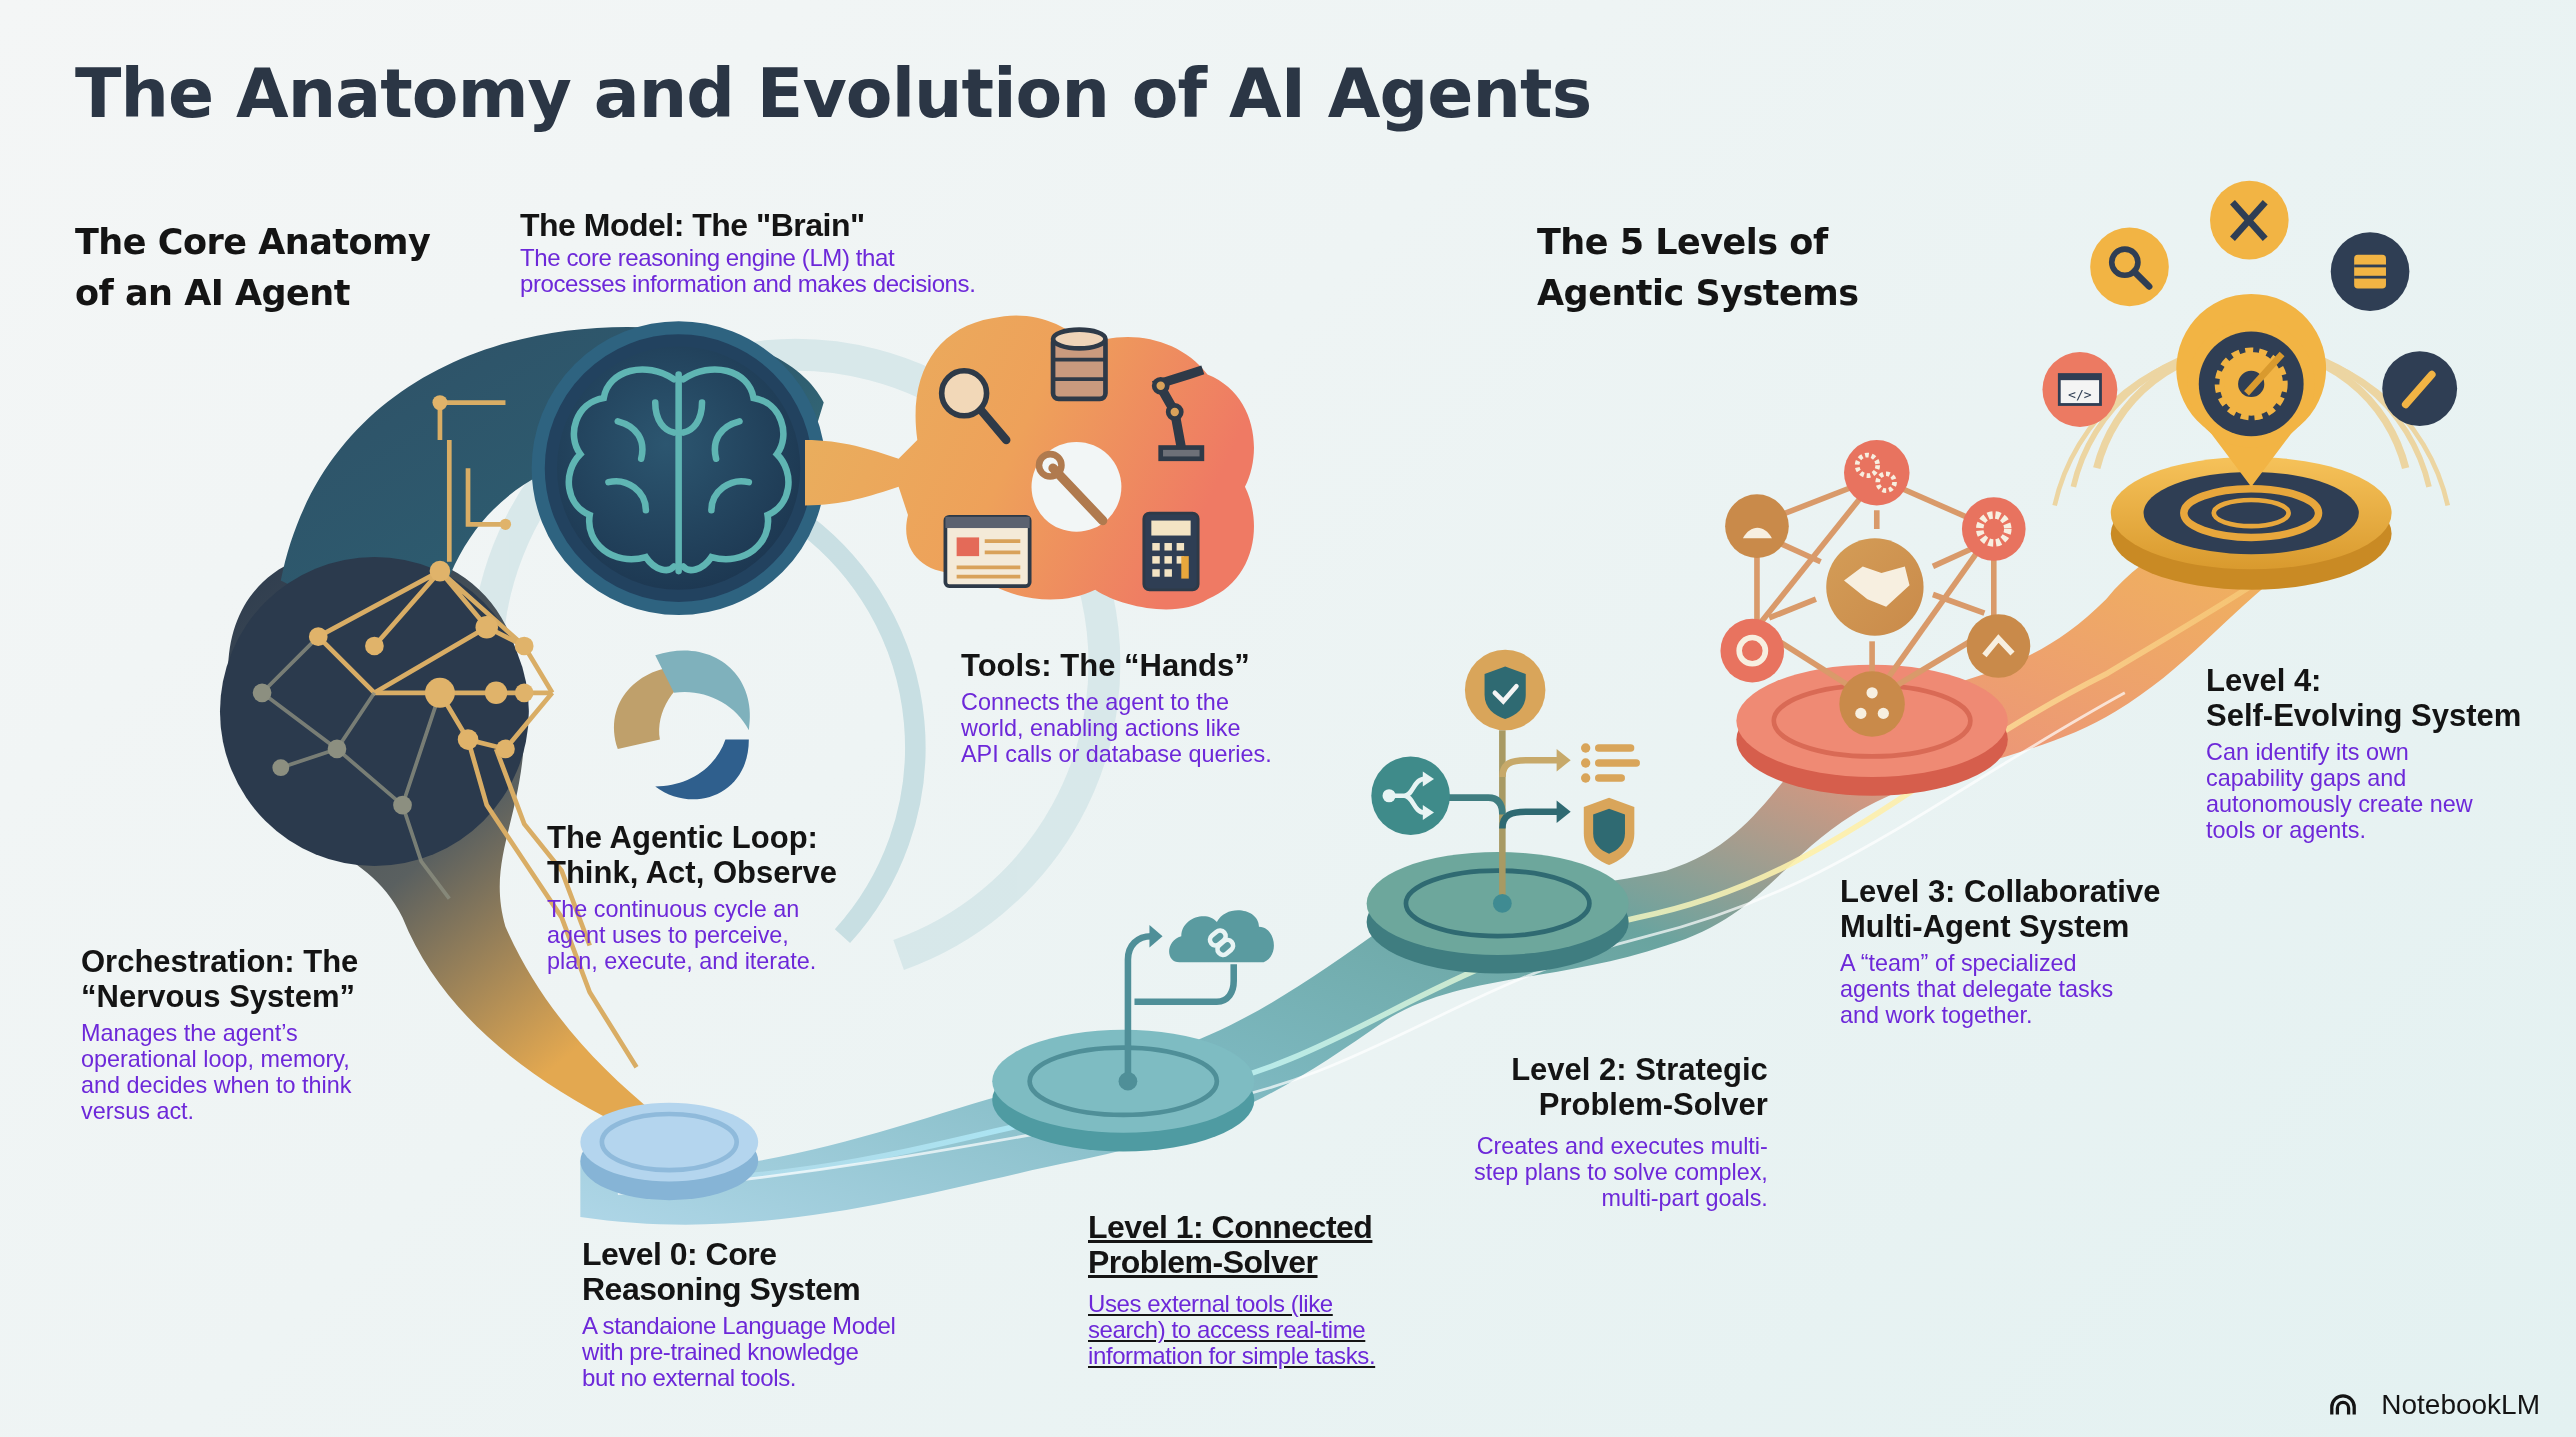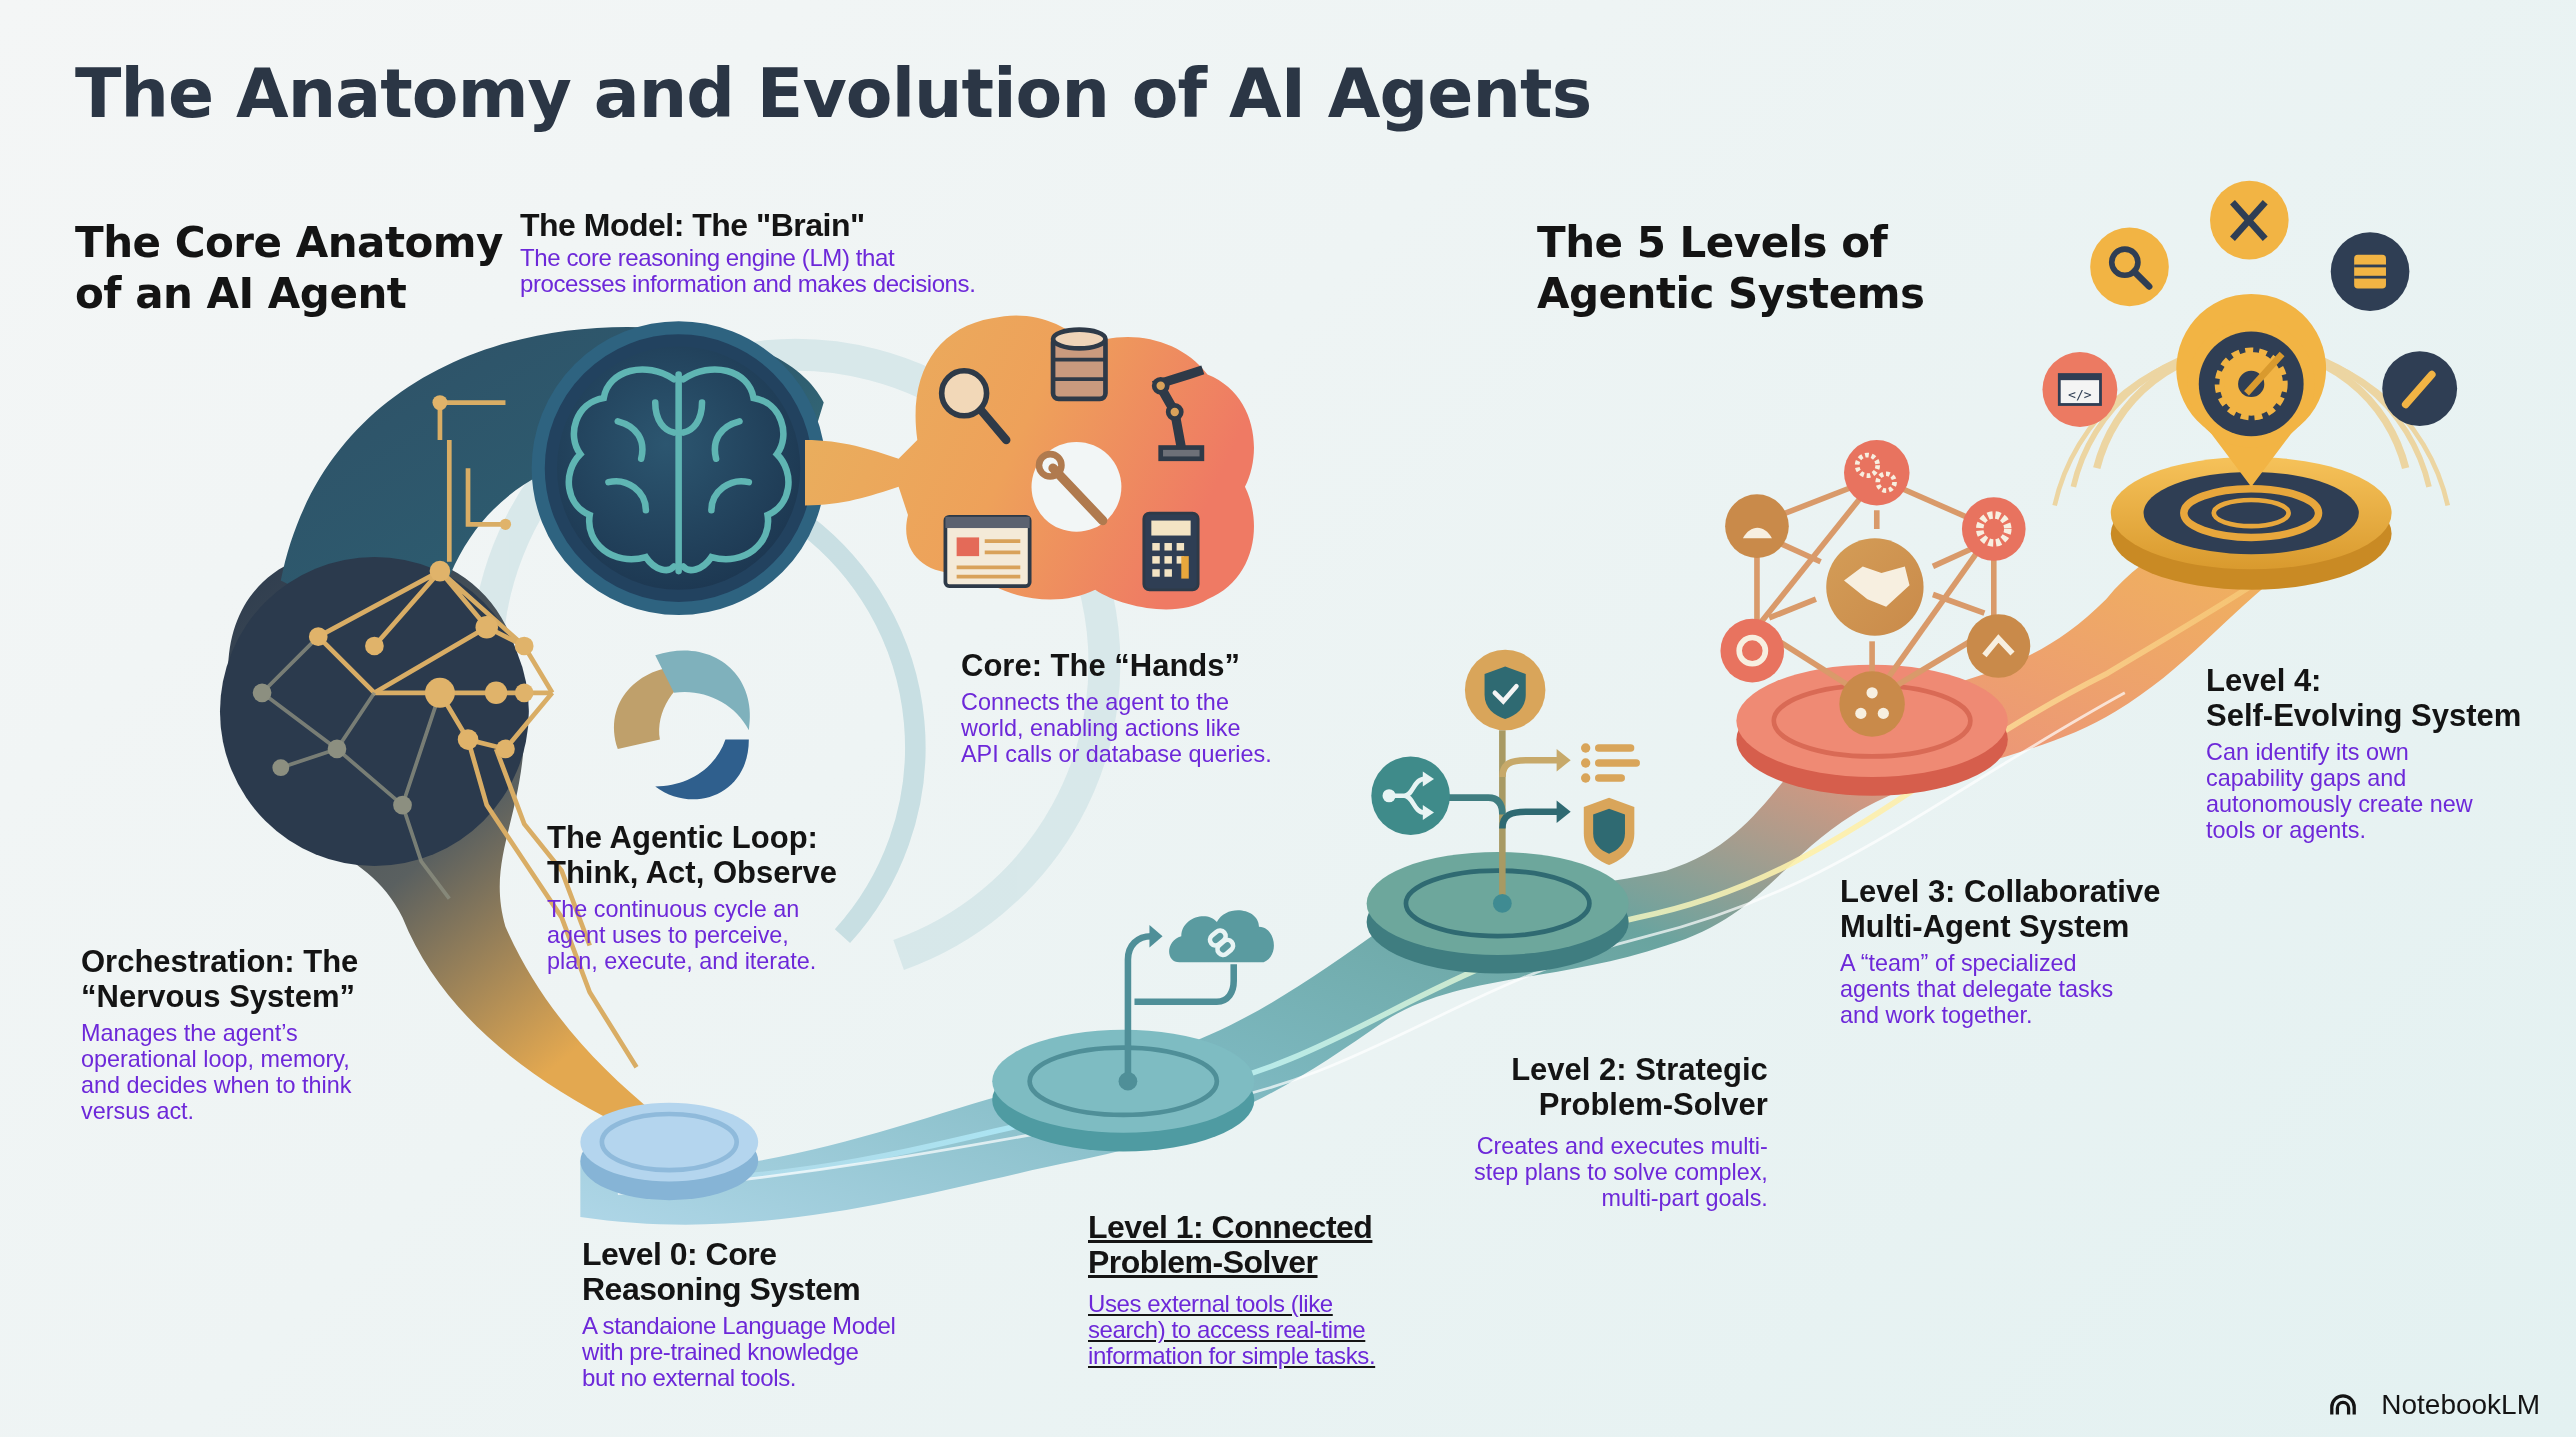--- a/index.html
+++ b/index.html
@@ -9,21 +9,21 @@
     font-family: "Liberation Sans", "DejaVu Sans", sans-serif;
     color: #151515;
   }
   .abs { position: absolute; }
   .main-title {
     left: 75px; top: 54px; font-size: 68px; font-weight: bold;
     color: #2b3645; letter-spacing: -0.9px;
     font-family: "DejaVu Sans", sans-serif;
   }
   .section-title {
-    font-size: 42px; font-weight: bold; line-height: 51px; color: #141414;
+    font-size: 35px; font-weight: bold; line-height: 51px; color: #141414;
     font-family: "DejaVu Sans", sans-serif; letter-spacing: -0.5px;
   }
   .block-title { font-size: 31px; font-weight: bold; line-height: 35px; color: #141414; }
   .block-desc { font-size: 23.4px; line-height: 26px; color: #6d28d9; margin-top: 5.6px; }
   .block-title.condensed { font-size: 32px; letter-spacing: -0.5px; }
   .block-desc.condensed { font-size: 24px; letter-spacing: -0.4px; }
   svg.art { position: absolute; left: 0; top: 0; }
   .brand {
     right: 36px; bottom: 17px; font-size: 28px; color: #141414; display: flex; align-items: center; gap: 24px;
   }
@@ -376,21 +376,21 @@
 
 <div class="abs" style="left:520px; top:208px;">
   <div class="block-title condensed">The Model: The "Brain"</div>
   <div class="block-desc condensed" style="margin-top:1.9px;">
     <div>The core reasoning engine (LM) that</div>
     <div>processes information and makes decisions.</div>
   </div>
 </div>
 
 <div class="abs" style="left:961px; top:648px;">
-  <div class="block-title">Core: The “Hands”</div>
+  <div class="block-title">Tools: The “Hands”</div>
   <div class="block-desc">
     <div>Connects the agent to the</div>
     <div>world, enabling actions like</div>
     <div>API calls or database queries.</div>
   </div>
 </div>
 
 <div class="abs" style="left:547px; top:820px;">
   <div class="block-title">
     <div>The Agentic Loop:</div>

